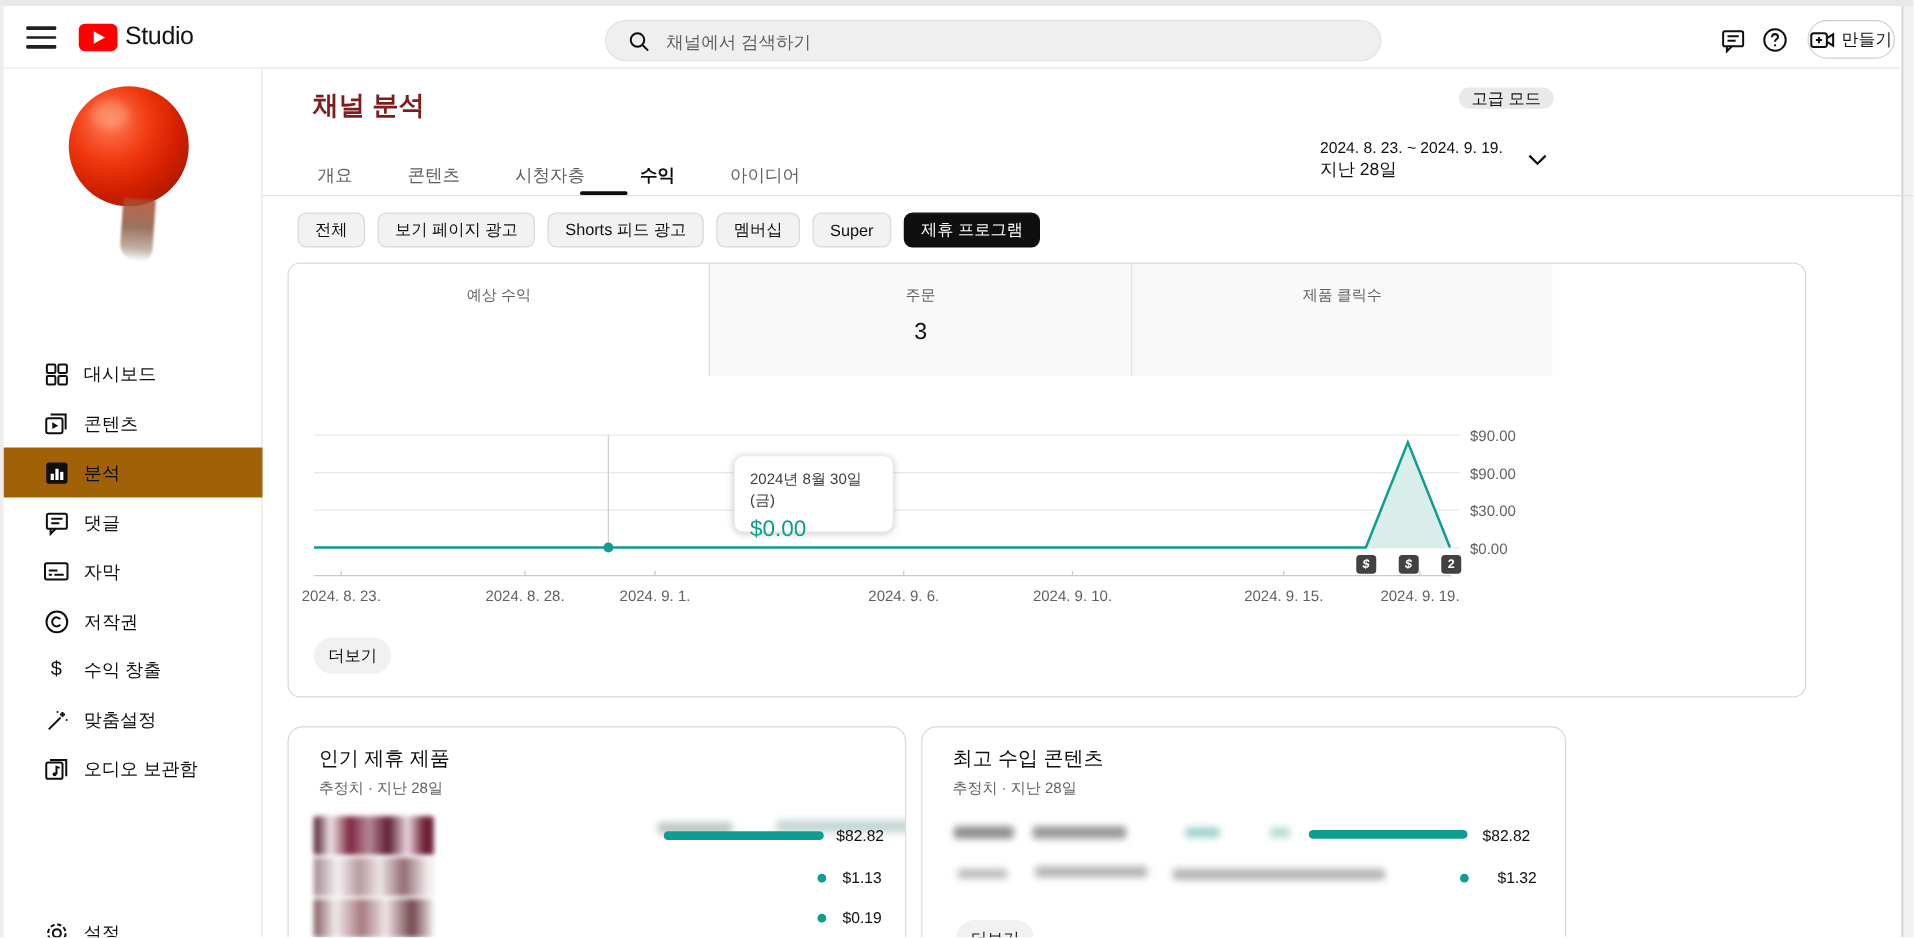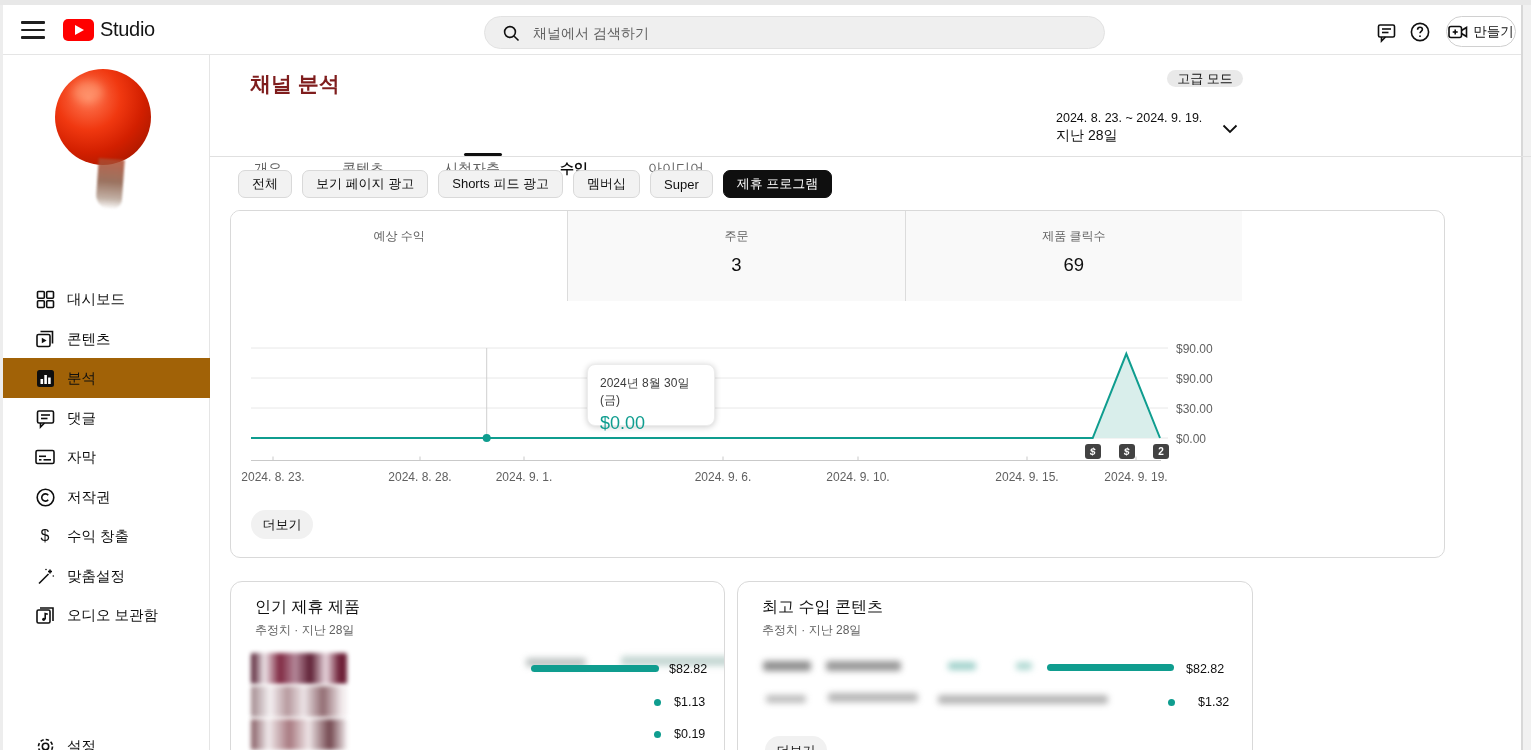--- a/index.html
+++ b/index.html
@@ -47,21 +47,21 @@
   svg.oline { stroke:#0f0f0f; fill:none; stroke-width:1.6; }
   .dollar-glyph { font-size:16px; color:#0f0f0f; font-weight:500; }
 
   
   .main-title { left:234px; top:70px; font-size:21px; font-weight:700; color:#7f1d1d;margin-left:16px; }
   .adv-btn { left:1167px; top:70px; width:76px; height:17px; background:#e9e9e9; border:none; border-radius:14px; font-size:13px; color:#0f0f0f; font-family:inherit; cursor:pointer; }
   .date-picker { left:1050px; top:108px; width:196px; height:42px; cursor:pointer; }
   .date-range { position:absolute; left:6px; top:3px; font-size:12.5px; color:#0f0f0f; white-space:nowrap; }
   .date-period { position:absolute; left:6px; top:19px; font-size:14px; color:#0f0f0f; }
   .date-chev { position:absolute; left:172px; top:12px; }
-  .tabs { left:232px; top:124px; height:33px; display:flex; gap:16px;margin-top:28px; }
+  .tabs { left:232px; top:124px; height:33px; display:flex; gap:0; }
   .tab { padding:0 22px; font-size:14px; color:#606060; display:flex; align-items:center; cursor:pointer; }
   .tab.active { color:#0f0f0f; font-weight:600;text-align:center; }
   .tab-underline { left:464px; top:153px; width:38px; height:3px; background:#0f0f0f; border-radius:2px; }
   .header-divider { left:210px; top:156px; width:1321px; height:1px; background:#e0e0e0; }
 
   
   .chips { left:238px; top:170px; display:flex; gap:10px; }
   .chip { height:28px; padding:0 13px; display:flex; align-items:center; background:#f2f2f2; border:1px solid #d9d9d9; border-radius:7px; font-size:13px; color:#0f0f0f; cursor:pointer; white-space:nowrap; }
   .chip.active { background:#0f0f0f; border-color:#0f0f0f; color:#fff; font-weight:500; }
 
@@ -316,21 +316,20 @@
     <div class="metric-strip">
       <div class="metric active">
         <span class="m-lbl">예상 수익</span>
       </div>
       <div class="metric">
         <span class="m-lbl">주문</span>
         <span class="m-val">3</span>
       </div>
       <div class="metric">
         <span class="m-lbl">제품 클릭수</span>
-        <span class="m-val">69</span>
       </div>
     </div>
 
     <div class="chart-hover-region">
       <svg id="rev-chart" width="917" height="125" viewBox="0 0 917 125">
         <line class="grid" x1="0" y1="7" x2="917" y2="7"></line>
         <line class="grid" x1="0" y1="37" x2="917" y2="37"></line>
         <line class="grid" x1="0" y1="67" x2="917" y2="67"></line>
         <line class="grid" x1="0" y1="97" x2="917" y2="97"></line>
         <line id="hover-line" y1="7" y2="97" x1="235.7" x2="235.7"></line>

